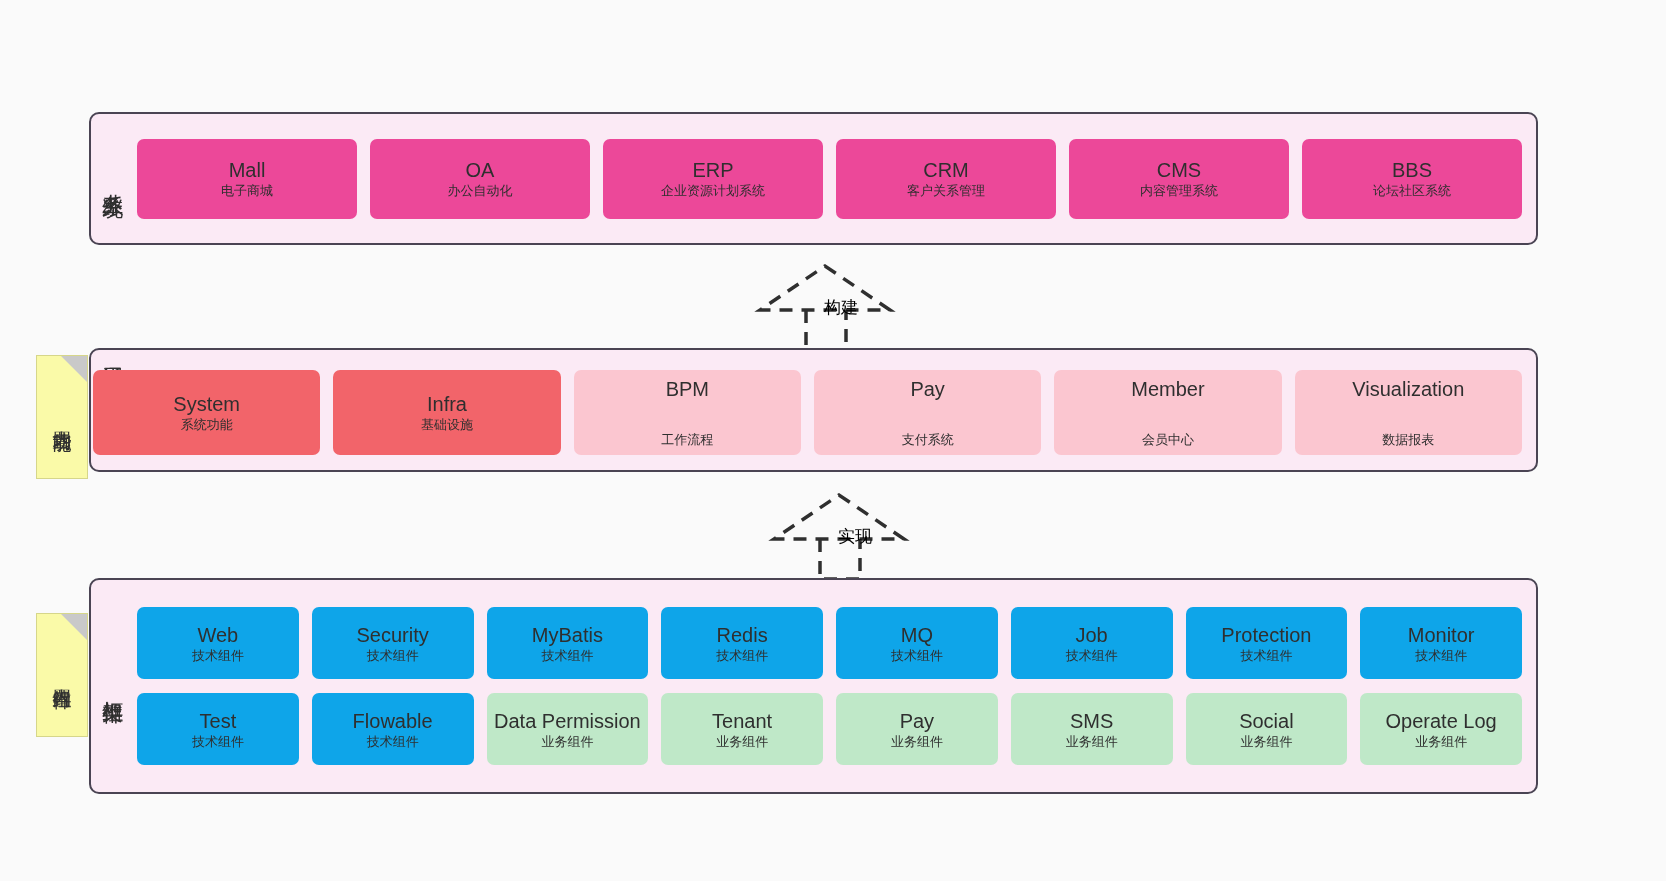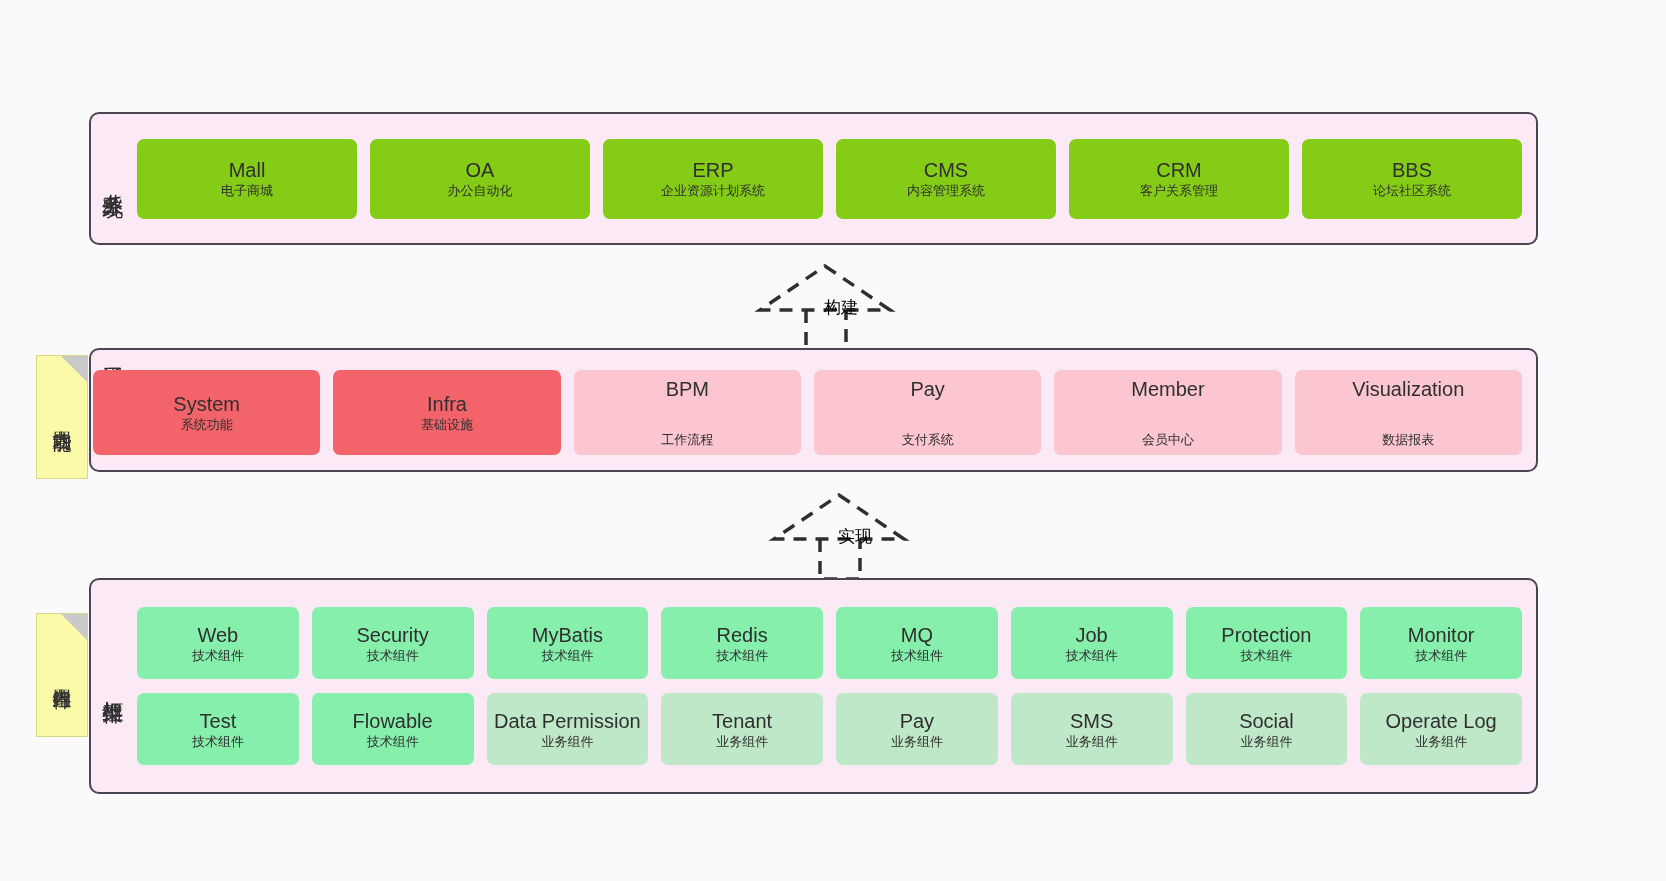--- a/index.html
+++ b/index.html
@@ -73,24 +73,24 @@
     text-align: center;
     box-sizing: border-box;
     line-height: 1.3;
     padding: 6px 4px;
     user-select: none;
   }
   .card .en { font-size: 20px; }
   .card .cn { font-size: 13px; }
 
   
-  .c-blue       { background: #84cc16; height: 80px; }
+  .c-blue       { background: #ec4899; height: 80px; }
   .c-red        { background: #f2646a; height: 85px; }
   .c-pink       { background: #fbc6d0; height: 85px; justify-content: space-between; }
-  .c-green      { background: #86efac; height: 72px; text-align: right; }
+  .c-green      { background: #0ea5e9; height: 72px; text-align: right; }
   .c-lightgreen { background: #bfe8c8; height: 72px; }
 
   
   .note {
     position: absolute;
     background: #fafaa8;
     border: 1px solid #d6d68a;
     box-sizing: border-box;
     display: flex;
     align-items: center;
@@ -155,27 +155,27 @@
           <span class="en">OA</span>
           <span class="cn">办公自动化</span>
         </div>
 
         <div class="card c-blue">
           <span class="en">ERP</span>
           <span class="cn">企业资源计划系统</span>
         </div>
 
         <div class="card c-blue">
+          <span class="en">CRM</span>
+          <span class="cn">客户关系管理</span>
+        </div>
+
+        <div class="card c-blue">
           <span class="en">CMS</span>
           <span class="cn">内容管理系统</span>
-        </div>
-
-        <div class="card c-blue">
-          <span class="en">CRM</span>
-          <span class="cn">客户关系管理</span>
         </div>
 
         <div class="card c-blue">
           <span class="en">BBS</span>
           <span class="cn">论坛社区系统</span>
         </div>
 
       </div>
     </div>
   </div>

